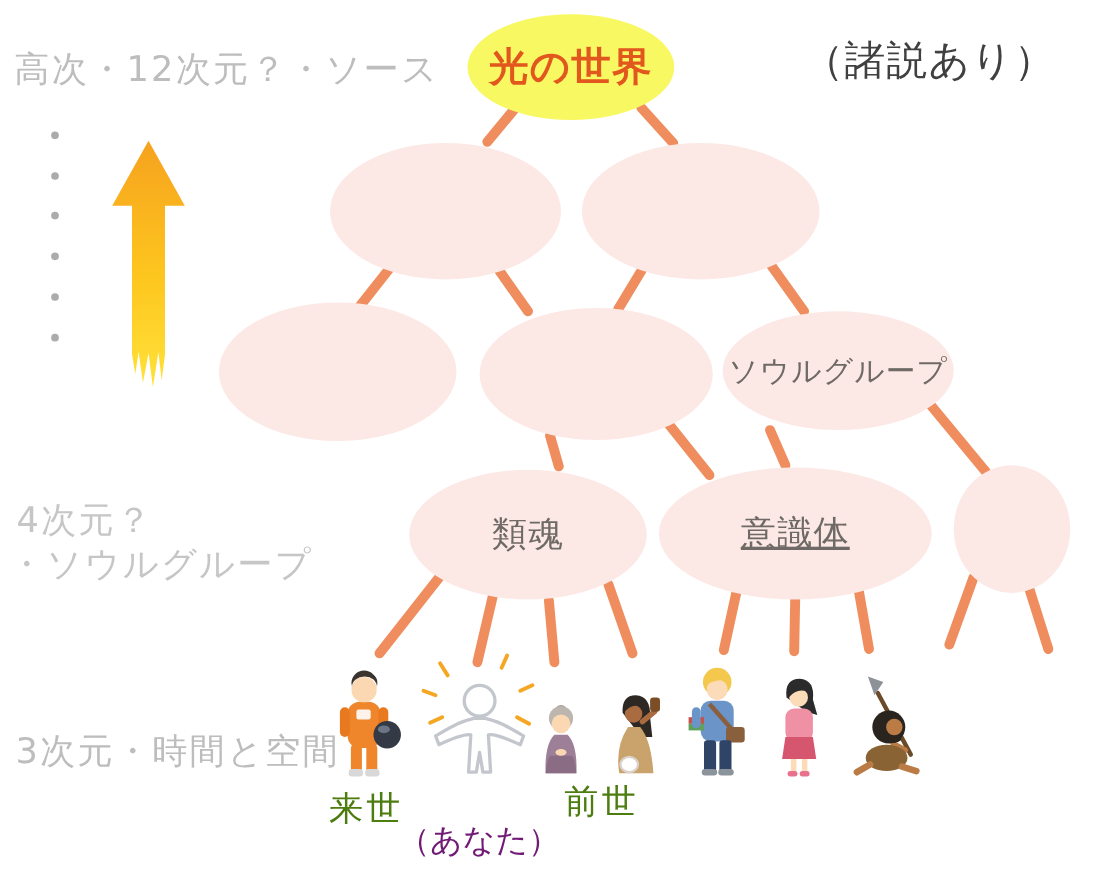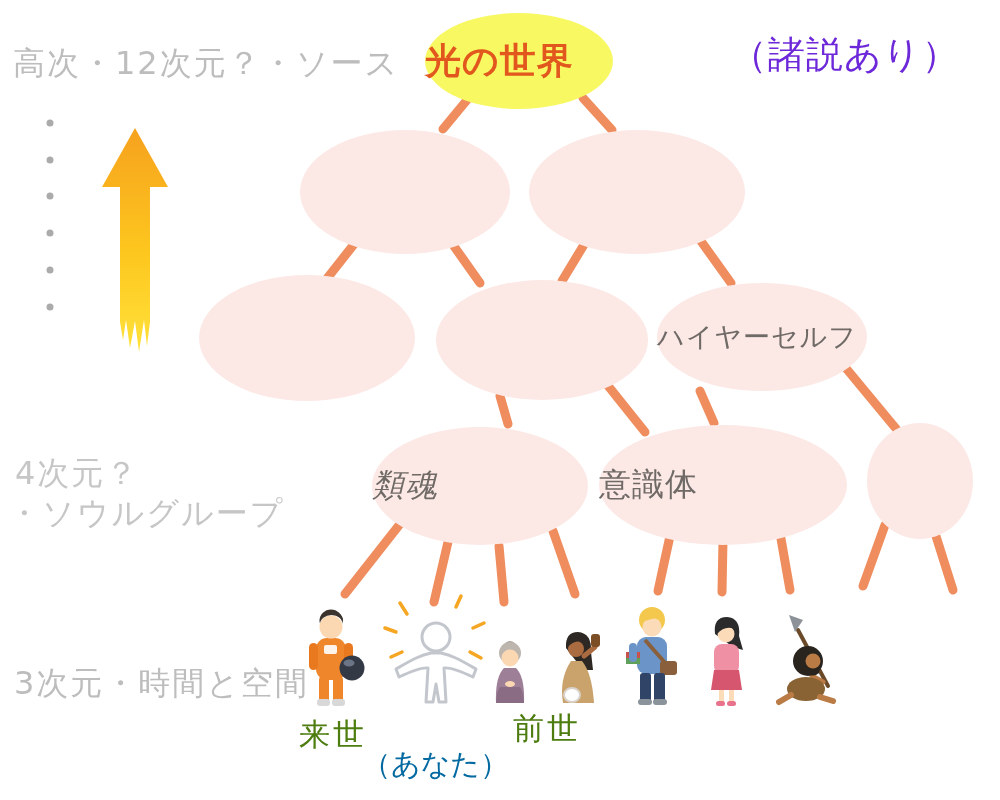--- a/index.html
+++ b/index.html
@@ -3,32 +3,32 @@
 <meta charset="utf-8">
 <style>
   html,body{margin:0;padding:0;background:#ffffff;}
   .canvas{
     position:relative;width:1000px;height:800px;background:#ffffff;overflow:hidden;
     font-family:"DejaVu Sans","Liberation Sans",sans-serif;
   }
   .layer{position:absolute;left:0;top:0;z-index:1;}
   .node{
     position:absolute;z-index:2;background:#FCE9E6;border-radius:50%;
-    display:flex;align-items:center;justify-content:flex-start;
+    display:flex;align-items:center;justify-content:center;
     color:#6F6A66;letter-spacing:1px;
   }
   .node-root{background:#F8F862;color:#E1571E;font-weight:bold;font-size:36px;}
   .node-soul{font-size:27px;}
   .node-big{font-size:32px;}
   .lbl{position:absolute;z-index:3;white-space:nowrap;}
   .lbl-side{color:#BDBDBD;font-size:32px;letter-spacing:2px;}
   .lbl-side2{color:#C6C6C6;font-size:32px;letter-spacing:2px;}
-  .lbl-note{color:#6d28d9;font-size:37px;letter-spacing:1px;}
+  .lbl-note{color:#404040;font-size:37px;letter-spacing:1px;}
   .lbl-life{color:#4d7c0f;font-size:31px;letter-spacing:3px;text-align:center;}
-  .lbl-life-sub{color:#0369a1;font-size:29px;letter-spacing:0px;text-align:right;}
+  .lbl-life-sub{color:#701a75;font-size:29px;letter-spacing:0px;text-align:right;}
 </style>
 </head>
 <body>
 
 <div class="canvas">
 
   <svg class="layer" width="1000" height="800" viewBox="0 0 1000 800">
     <defs>
       <linearGradient id="arrowGrad" x1="0" y1="128" x2="0" y2="352" gradientUnits="userSpaceOnUse">
         <stop offset="0" stop-color="#F6A21E"></stop>
@@ -165,27 +165,27 @@
   <div class="node node-root" style="left:425px;top:13px;width:188px;height:96px;">
     <span>光の世界</span>
   </div>
 
   <div class="node" style="left:300px;top:130px;width:210px;height:124px;"></div>
   <div class="node" style="left:529px;top:130px;width:216px;height:124px;"></div>
 
   <div class="node" style="left:199px;top:275px;width:216px;height:126px;"></div>
   <div class="node" style="left:436px;top:280px;width:212px;height:120px;"></div>
   <div class="node node-soul" style="left:657px;top:283px;width:210px;height:108px;">
-    <span>ハイヤーセルフ</span>
+    <span>ソウルグループ</span>
   </div>
 
-  <div class="node node-big" style="left:372px;top:427px;width:216px;height:118px;font-style:italic;">
+  <div class="node node-big" style="left:372px;top:427px;width:216px;height:118px;">
     <span>類魂</span>
   </div>
-  <div class="node node-big" style="left:599px;top:425px;width:248px;height:120px;">
+  <div class="node node-big" style="left:599px;top:425px;width:248px;height:120px;text-decoration:underline;">
     <span>意識体</span>
   </div>
   <div class="node" style="left:867px;top:423px;width:106px;height:116px;"></div>
 
   <div class="lbl lbl-side" style="left:13px;top:42px;">高次・12次元？・ソース</div>
   <div class="lbl lbl-note" style="left:730px;top:30px;">（諸説あり）</div>
   <div class="lbl lbl-side2" style="left:15px;top:452px;">4次元？</div>
   <div class="lbl lbl-side2" style="left:8px;top:492px;">・ソウルグループ</div>
   <div class="lbl lbl-side" style="left:14px;top:662px;">3次元・時間と空間</div>
 

